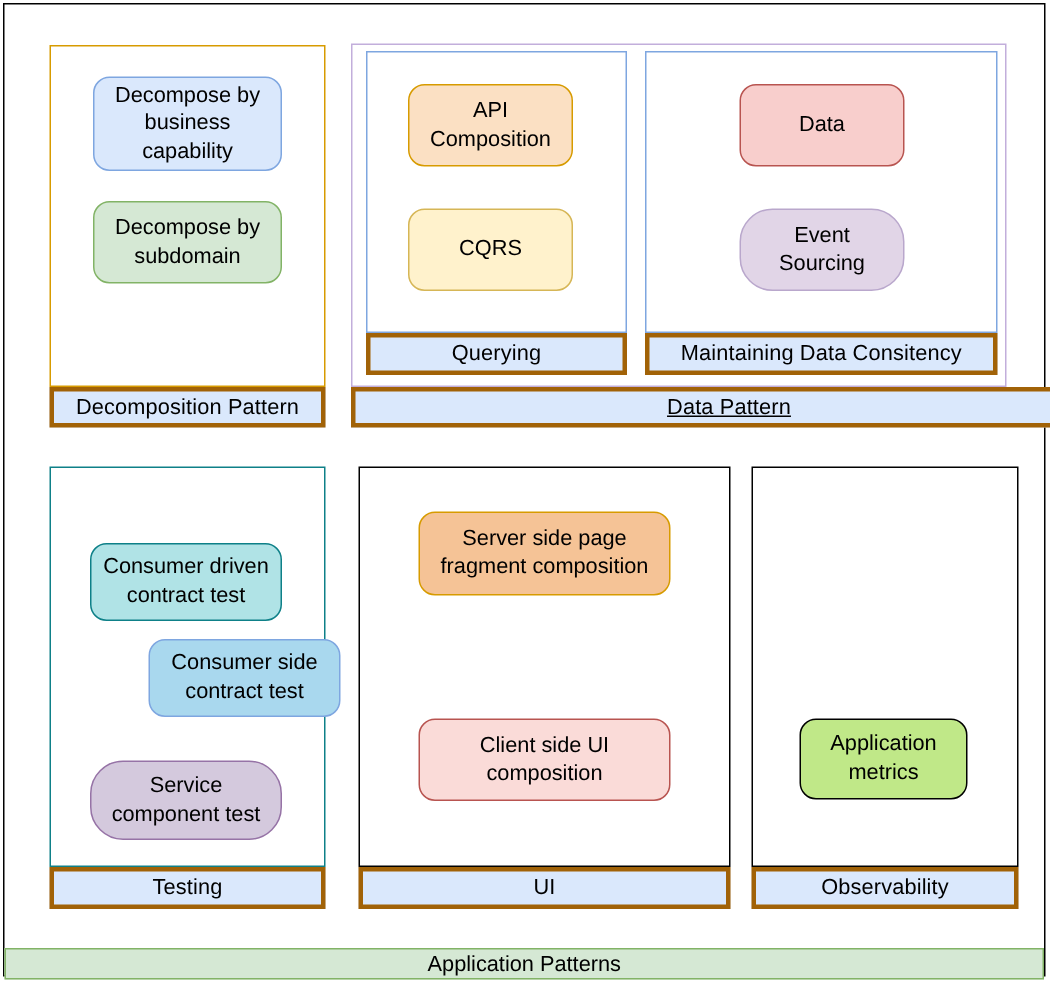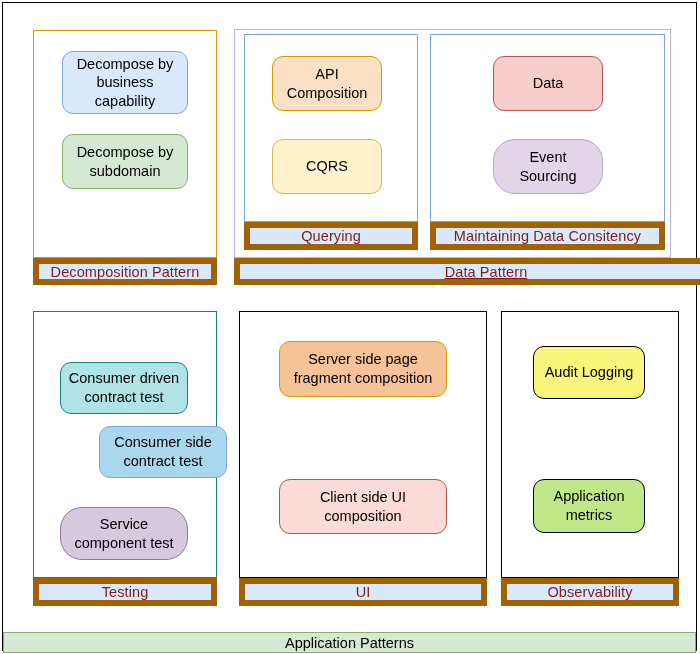--- a/index.html
+++ b/index.html
@@ -37,26 +37,26 @@
     position: absolute;
     box-sizing: border-box;
     background: #ffffff;
   }
 
   
   .lane-label {
     position: absolute;
     box-sizing: border-box;
     background: #dae8fc;
-    border: 6px solid #a16207;
+    border: 3px solid #a16207;
     display: flex;
     align-items: center;
     justify-content: center;
     font-size: 14.5px;
-    color: #7f1d1d;
+    color: #000000;
     letter-spacing: 0.1px;
     white-space: nowrap;
   }
 
   
   .master-label {
     position: absolute;
     box-sizing: border-box;
     background: #d5e8d4;
     border: 1px solid #82b366;
@@ -147,19 +147,18 @@
   <div class="group outer-black" style="left:239px; top:311px; width:248px; height:267px;">
   </div>
   <div class="node bdr-red" style="left:279px; top:479px; width:168px; height:55px; background:#fadbd8;">Client side UI
 composition</div>
   <div class="node bdr-orange" style="left:279px; top:341px; width:168px; height:56px; background:#f5c396;">Server side page
 fragment composition</div>
   <div class="lane-label" style="left:239px; top:578px; width:248px; height:28px;">UI</div>
 
   <div class="group outer-black" style="left:501px; top:311px; width:178px; height:267px;">
   </div>
-  <div class="node bdr-black" style="left:533px; top:346px; width:112px; height:53px; background:#faf57c;">Audit Logging</div>
   <div class="node bdr-black" style="left:533px; top:479px; width:112px; height:54px; background:#c0e888;">Application
 metrics</div>
   <div class="lane-label" style="left:501px; top:578px; width:178px; height:28px;">Observability</div>
 
   <div class="master-label" style="left:3px; top:632px; width:693px; height:21px;">Application Patterns</div>
 </div>
 
 </body></html>

